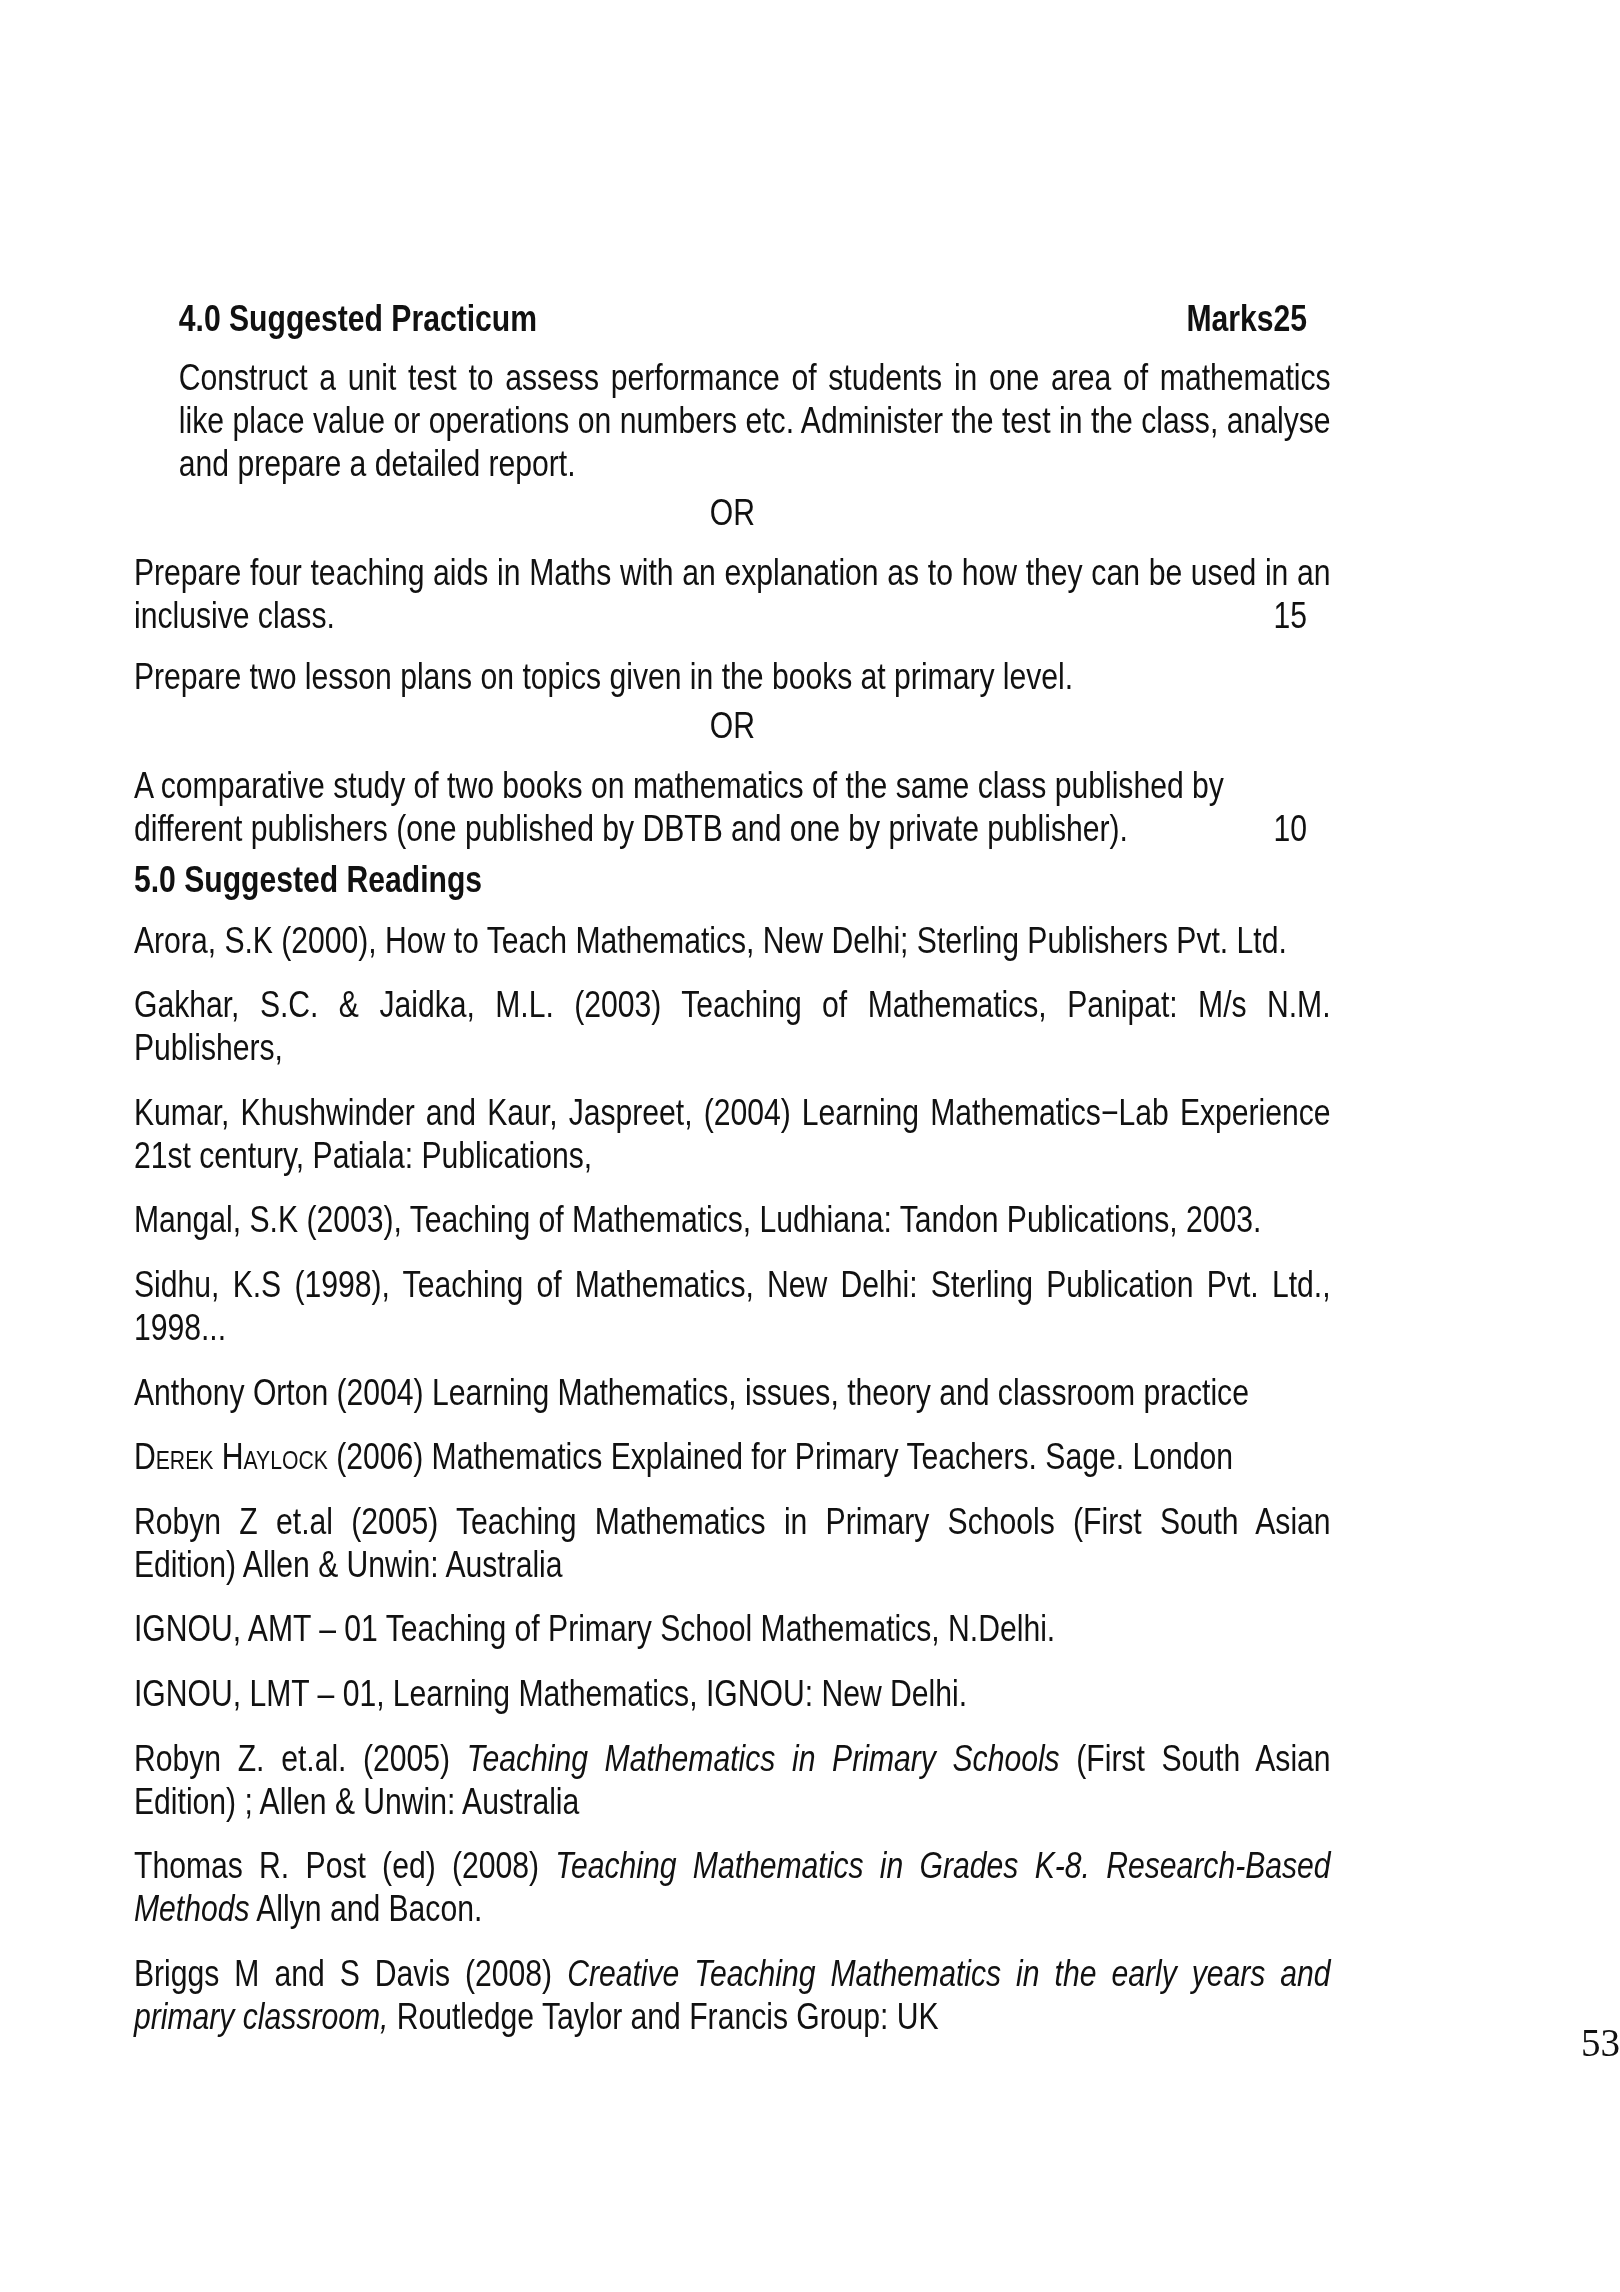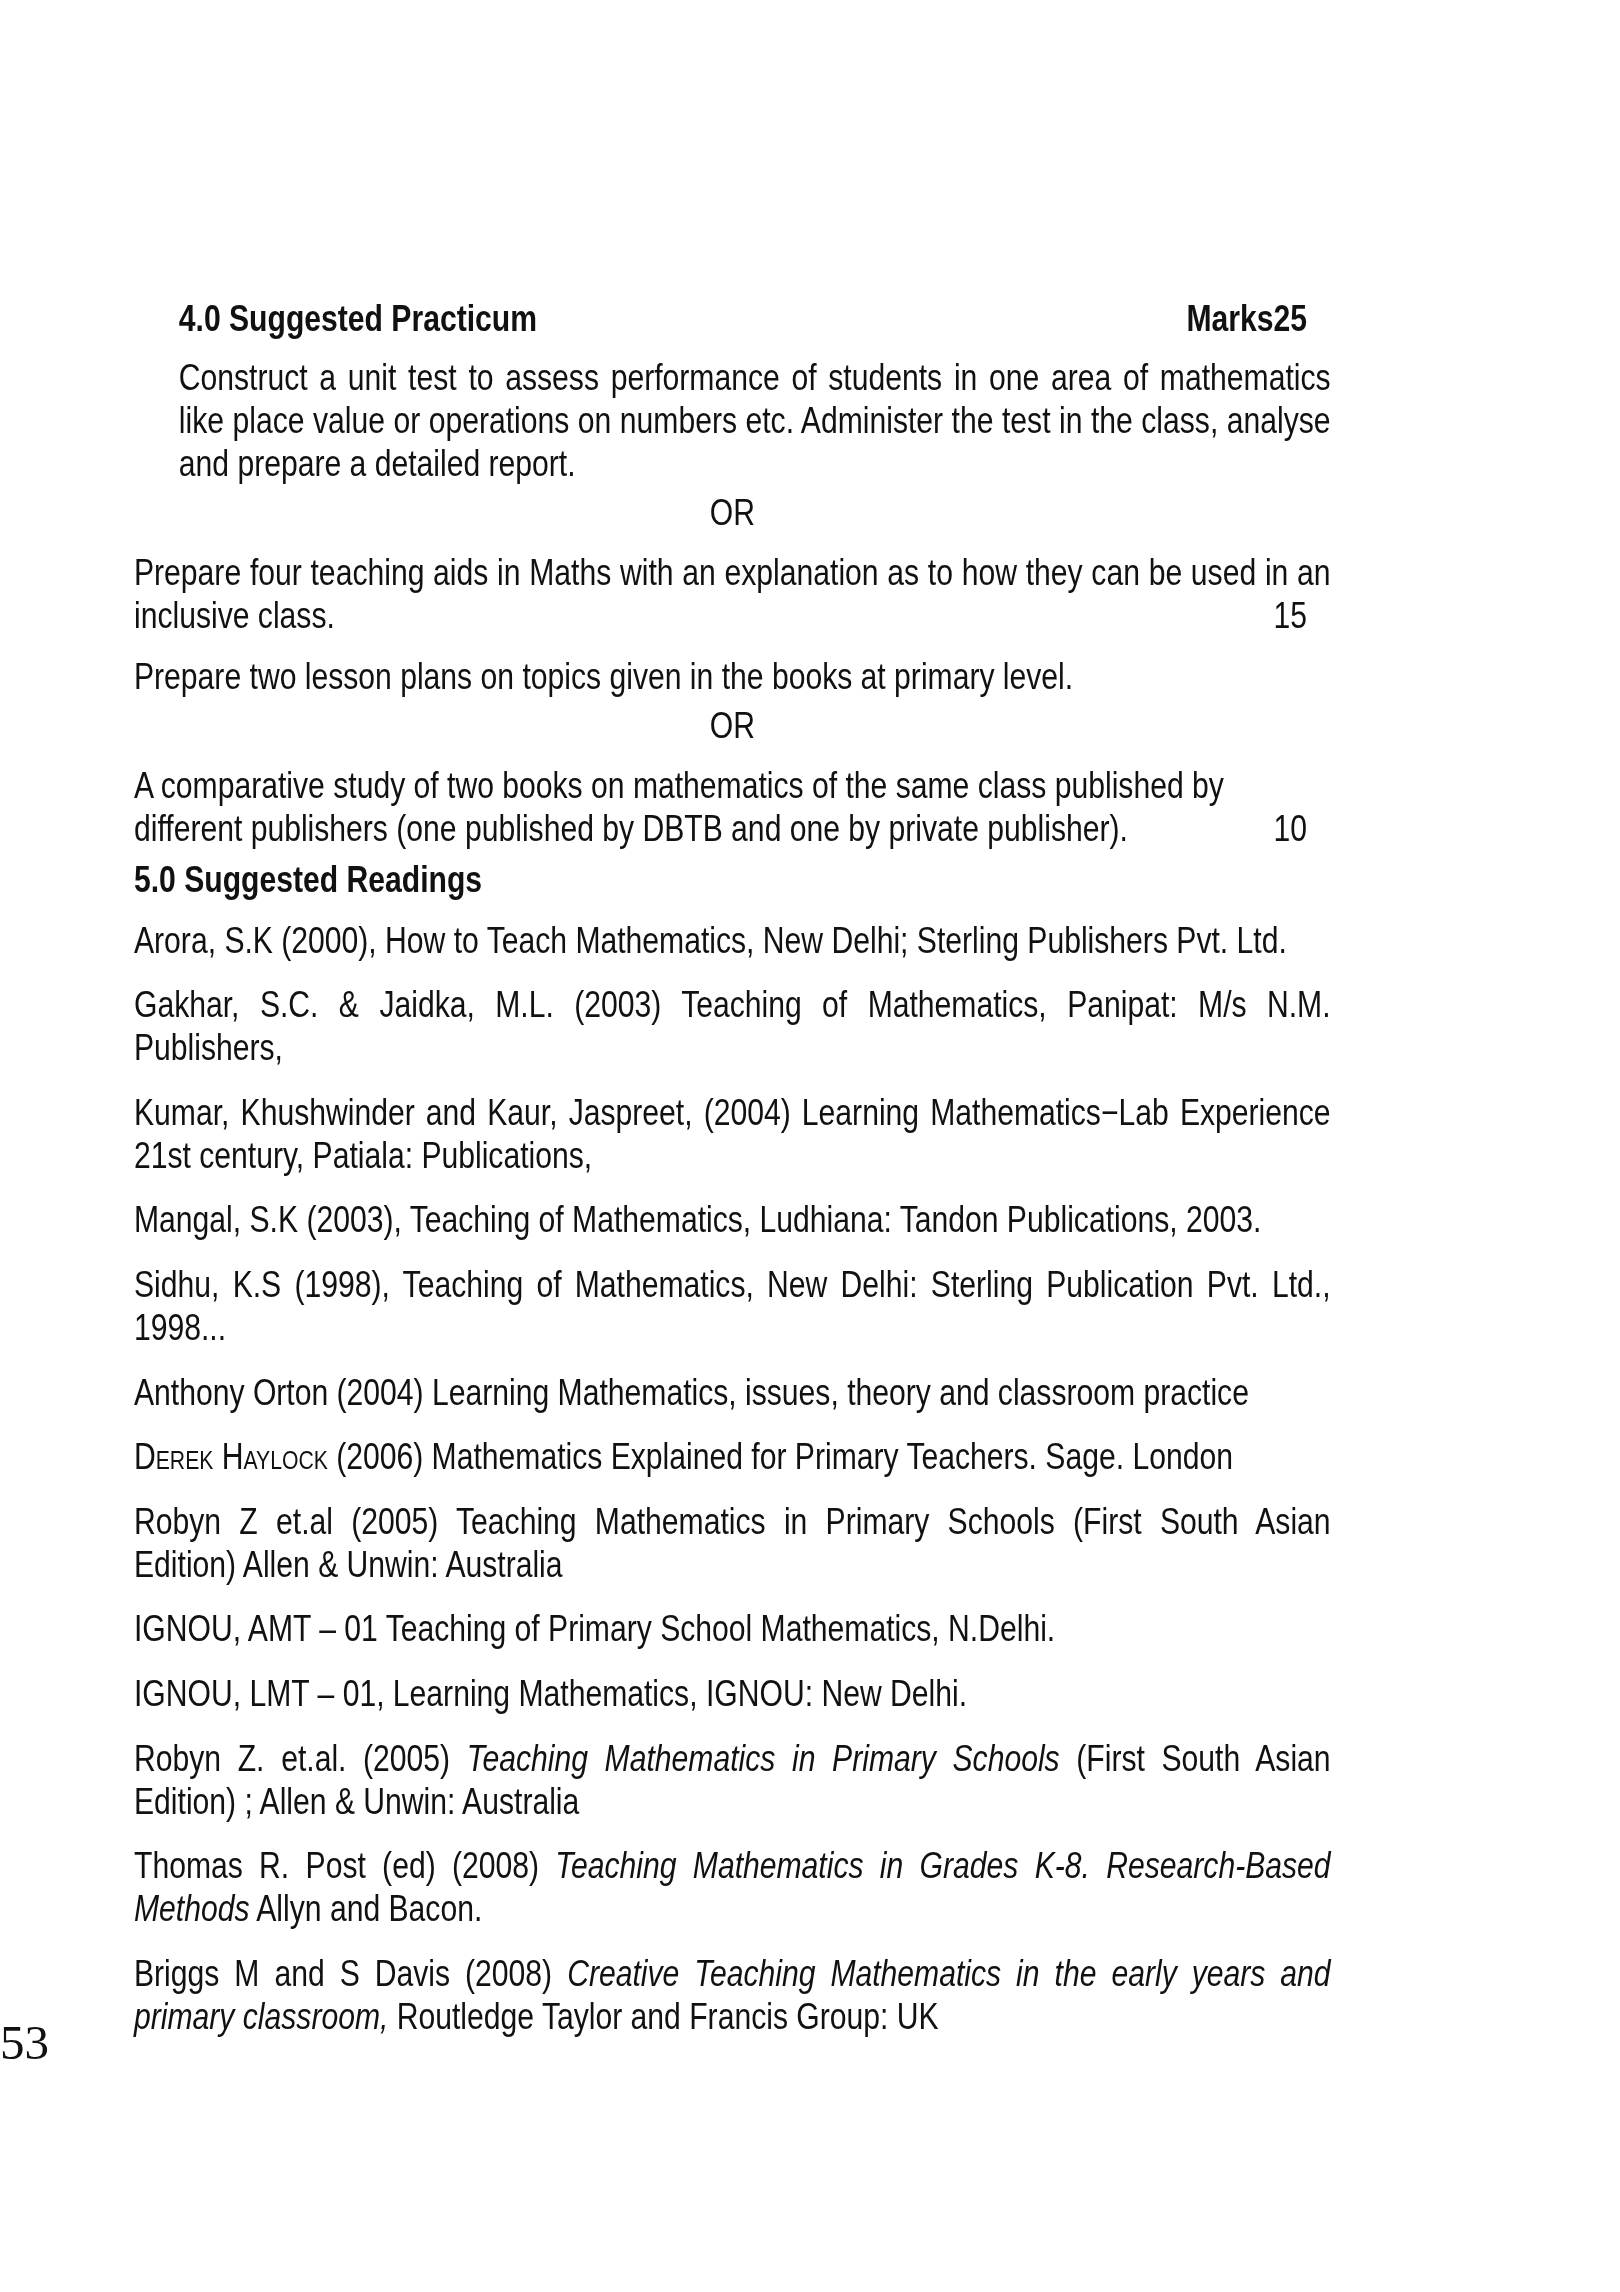--- a/index.html
+++ b/index.html
@@ -54,23 +54,23 @@
     text-align: justify;
     margin-bottom: 21.6px;
   }
   .reading .italic { font-style: italic; }
   .reading .smallcaps { font-variant: small-caps; }
   .page-num {
     position: absolute;
     left: 0;
     top: 2021px;
     width: 100%;
-    text-align: left;
+    text-align: right;
     font-family: "Liberation Serif", serif;
-    font-size: 49px;
+    font-size: 39px;
     line-height: 43px;
     color: #111111;
   }
 </style>
 </head>
 <body>
 
 <div class="page">
   <div class="content">
 

